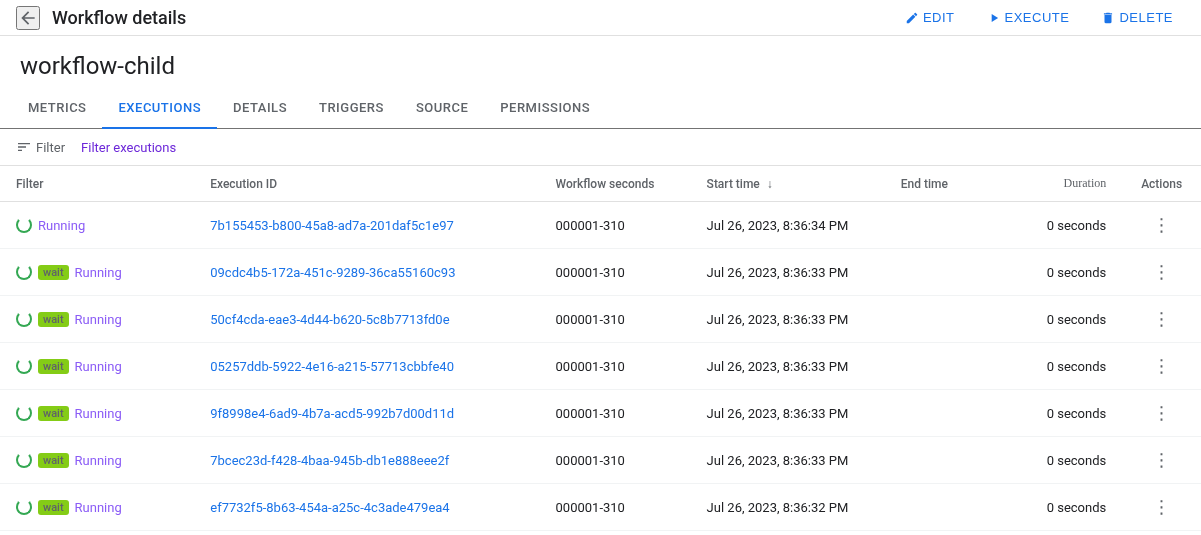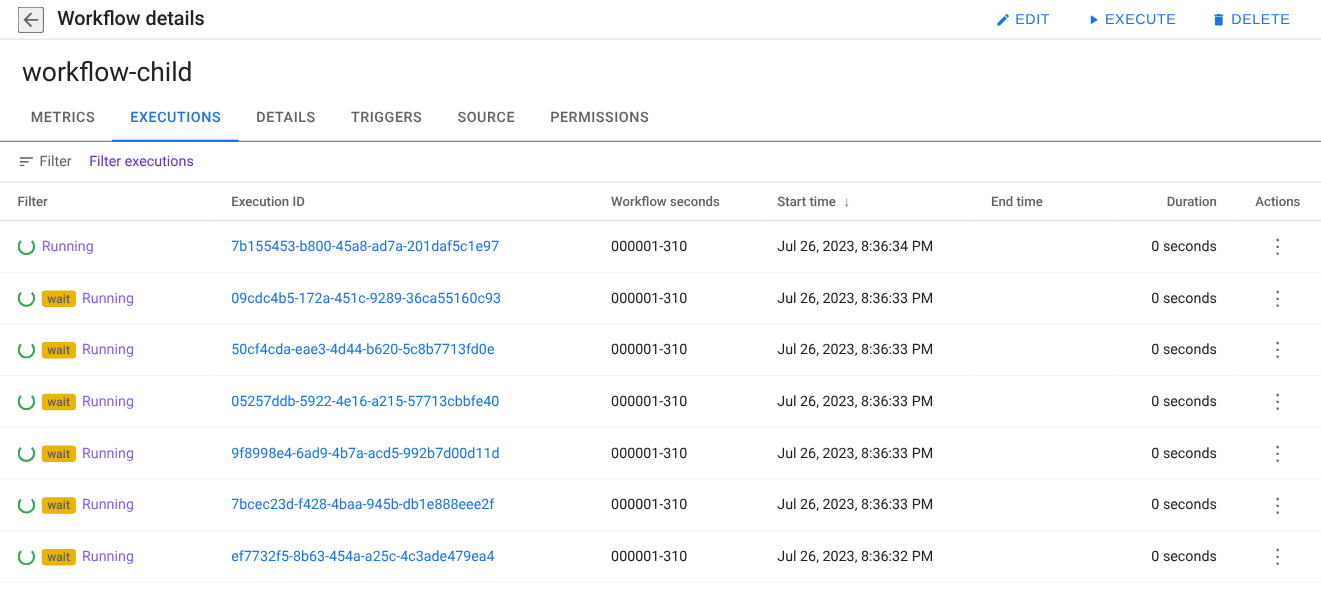--- a/index.html
+++ b/index.html
@@ -125,42 +125,42 @@
     }
 
     .col-state { width: 180px; }
     .col-execution { width: 320px; }
     .col-revision { width: 140px; }
     .col-start { width: 180px; }
     .col-end { width: 120px; }
     .col-duration { width: 100px; text-align: right; }
     .col-actions { width: 60px; text-align: center; }
 
-    th.col-duration { text-align: right; }
+    th.col-duration { text-align: right; font-family: Liberation Serif, serif; }
     th.col-actions { text-align: center; }
 
     .state-cell {
       display: flex;
       align-items: center;
       gap: 6px;
     }
     .running-spinner {
       width: 16px;
       height: 16px;
       border: 2px solid #34a853;
       border-top-color: transparent;
       border-radius: 50%;
       display: inline-block;
       animation: spin 1s linear infinite;
       flex-shrink: 0;
     }
     @keyframes spin { to { transform: rotate(360deg); } }
 
     .wait-badge {
-      background: #eab308;
+      background: #84cc16;
       color: #5f6368;
       font-size: 11px;
       padding: 1px 5px;
       border-radius: 3px;
       font-weight: 500;
     }
     .running-text { color: #8b5cf6; font-size: 13px; }
 
     .execution-link {
       color: #1a73e8;

